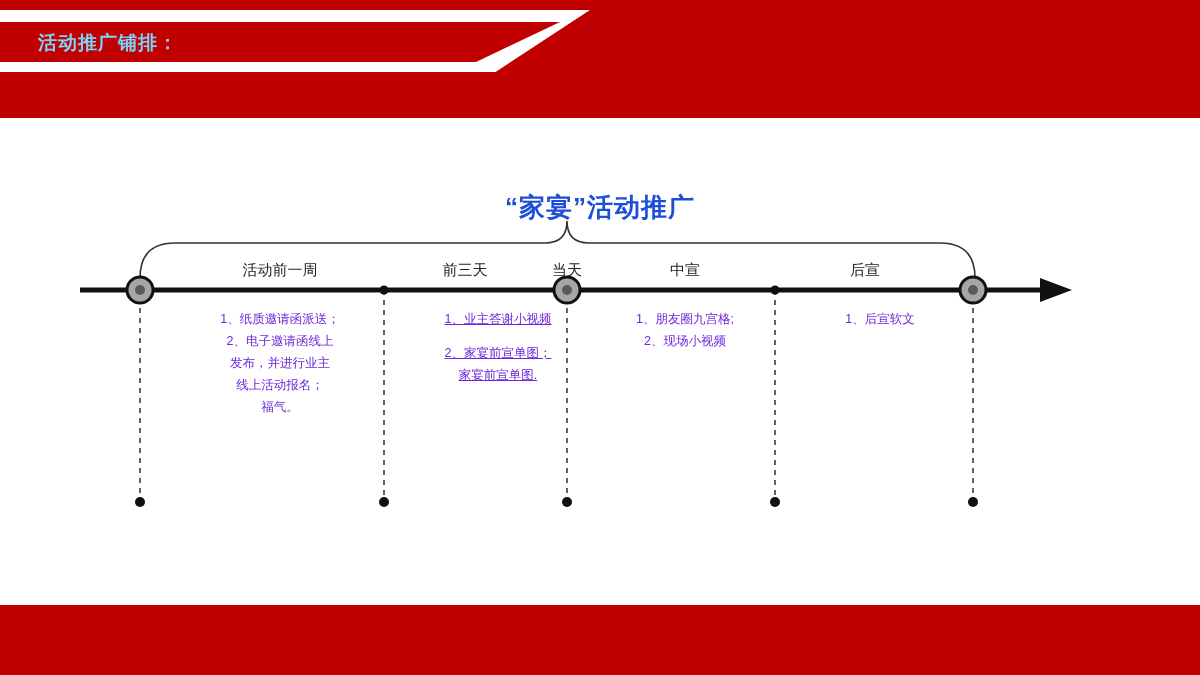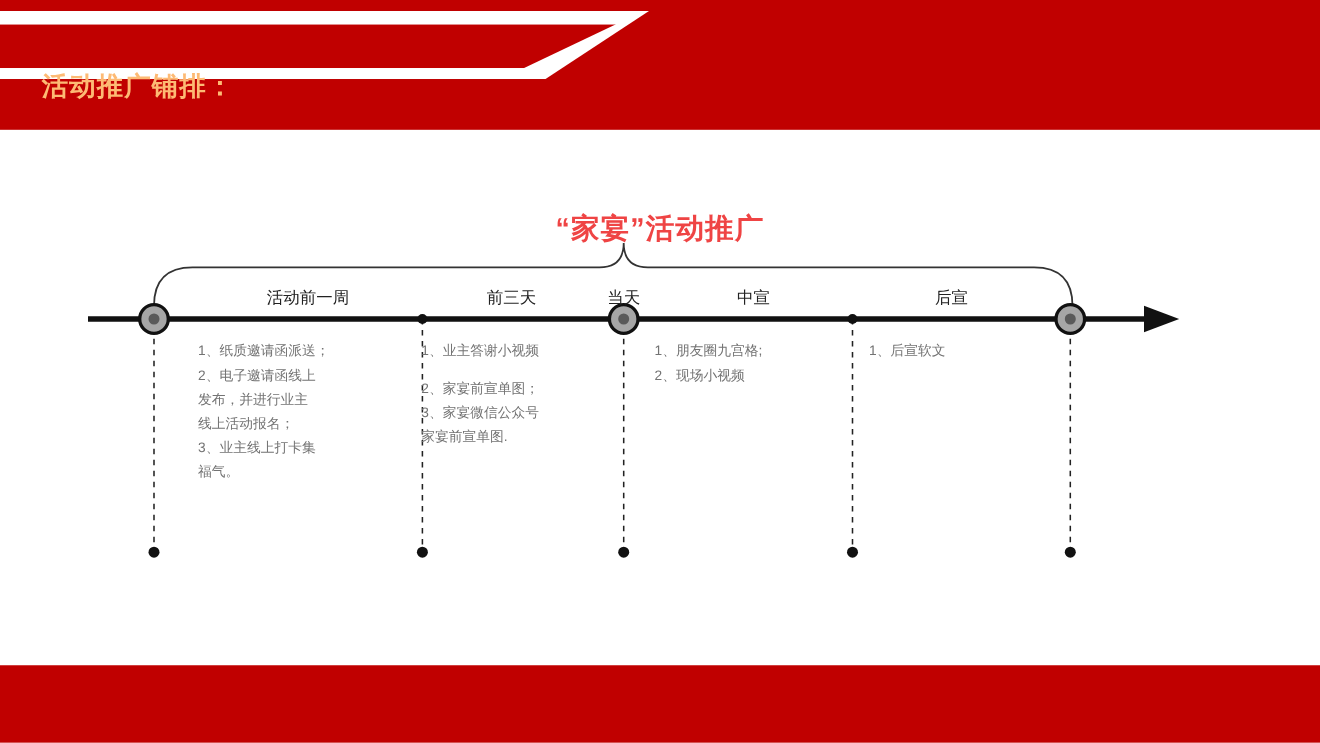--- a/index.html
+++ b/index.html
@@ -36,65 +36,65 @@
     top: 22px;
     width: 560px;
     height: 40px;
     background: #c00000;
     clip-path: polygon(0 0, 100% 0, 85% 100%, 0 100%);
   }
   .slide-title {
     position: absolute;
     left: 38px;
     top: 30px;
-    color: #fdba74;
-    font-size: 24px;
+    color: #7dd3fc;
+    font-size: 19px;
     font-weight: bold;
     letter-spacing: 1px;
     white-space: nowrap;
-    margin-top: 32px;
   }
   
   .content-panel {
     position: absolute;
     left: 0;
     top: 118px;
     width: 1200px;
     height: 487px;
     background: #ffffff;
   }
   .diagram-title {
     position: absolute;
     left: 0;
     top: 72px;
     width: 1200px;
     text-align: center;
     font-size: 26px;
     font-weight: bold;
-    color: #ef4444;
+    color: #1d4ed8;
     letter-spacing: 1px;
   }
   .timeline-svg {
     position: absolute;
     left: 0;
     top: 0;
     width: 1200px;
     height: 487px;
   }
   .seg-label {
     position: absolute;
     text-align: center;
     font-size: 15px;
     color: #222222;
     white-space: nowrap;
   }
   .seg-body {
     position: absolute;
+    text-align: center;
     font-size: 12.5px;
-    color: #737373;
+    color: #6d28d9;
     line-height: 22px;
   }
   .seg-body div { white-space: nowrap; }
   .bottom-strip {
     position: absolute;
     left: 0;
     top: 605px;
     width: 1200px;
     height: 70px;
     background: #c00000;
@@ -147,29 +147,27 @@
     <div class="seg-label" style="left:395px; top:143px; width:140px;">前三天</div>
     <div class="seg-label" style="left:527px; top:143px; width:80px;">当天</div>
     <div class="seg-label" style="left:625px; top:143px; width:120px;">中宣</div>
     <div class="seg-label" style="left:805px; top:143px; width:120px;text-align:center;">后宣</div>
 
     <div class="seg-body" style="left:180px; top:190px; width:200px;">
       <div>1、纸质邀请函派送；</div>
       <div>2、电子邀请函线上</div>
       <div>发布，并进行业主</div>
       <div>线上活动报名；</div>
-      <div>3、业主线上打卡集</div>
       <div>福气。</div>
     </div>
 
-    <div class="seg-body" style="left:383px; top:190px; width:200px;">
+    <div class="seg-body" style="left:398px; top:190px; width:200px;text-decoration:underline;">
       <div>1、业主答谢小视频</div>
       <div style="height:12px;"></div>
       <div>2、家宴前宣单图；</div>
-      <div>3、家宴微信公众号</div>
       <div>家宴前宣单图.</div>
     </div>
 
     <div class="seg-body" style="left:595px; top:190px; width:180px;">
       <div>1、朋友圈九宫格;</div>
       <div>2、现场小视频</div>
     </div>
 
     <div class="seg-body" style="left:790px; top:190px; width:180px;">
       <div>1、后宣软文</div>

